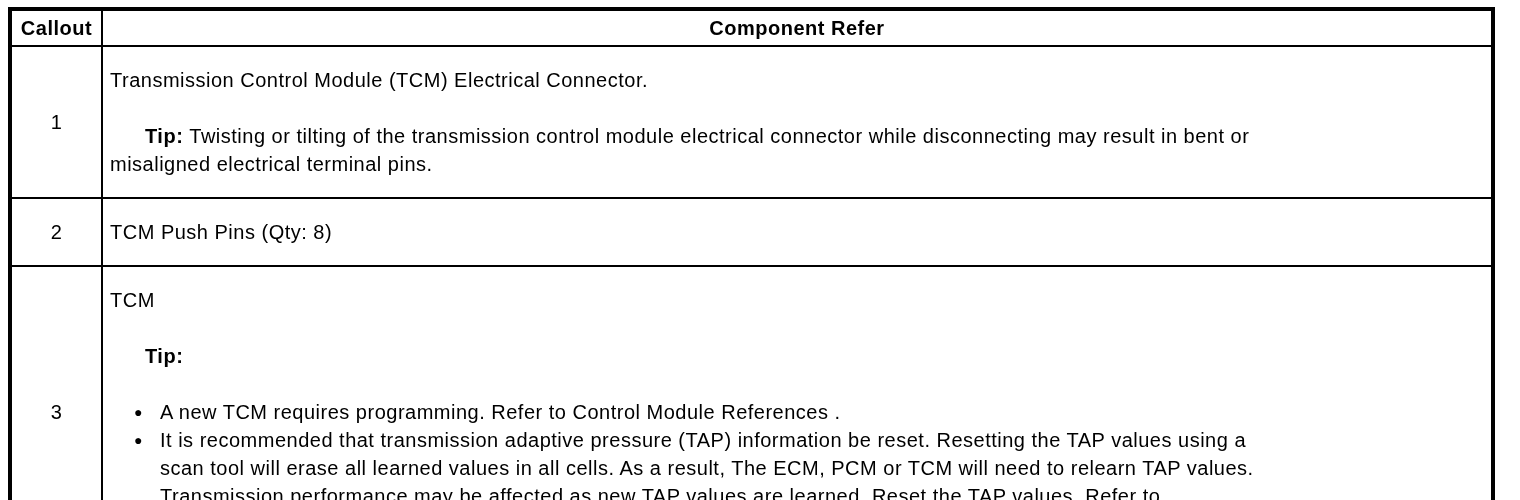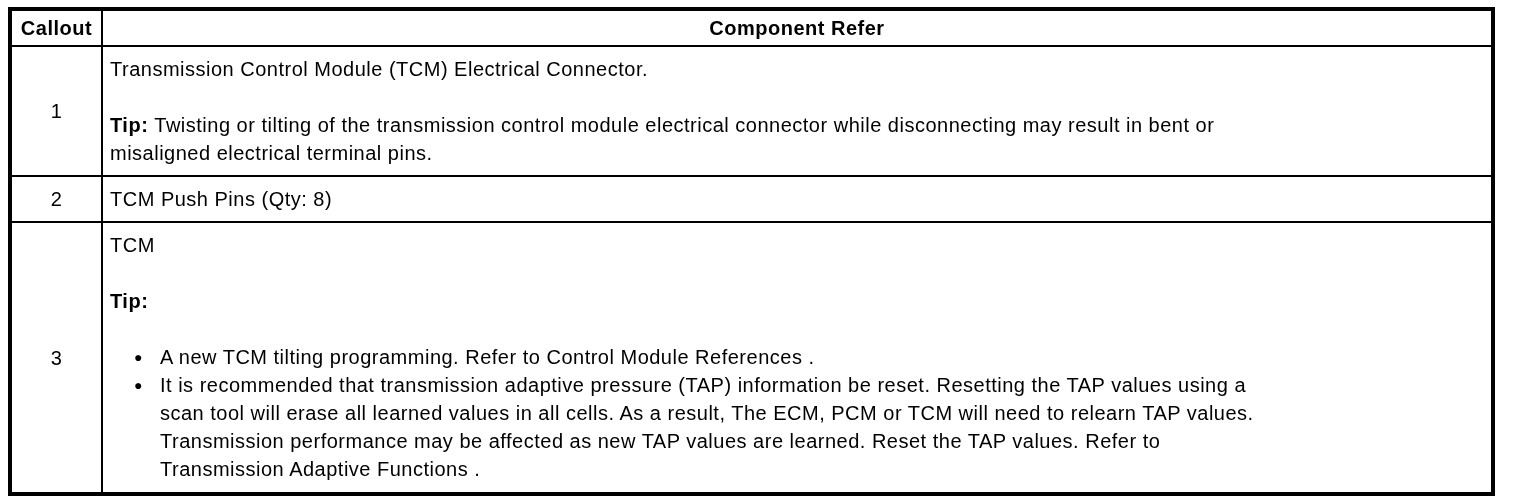--- a/index.html
+++ b/index.html
@@ -21,21 +21,21 @@
   table.component-table {
     border-collapse: collapse;
     table-layout: fixed;
     width: 1487px;
     background: #ffffff;
     border: 4px solid #000000;
   }
   .component-table th,
   .component-table td {
     border: 2px solid #000000;
-    padding: 8px 7px;
+    padding: 19px 7px;
     vertical-align: top;
     overflow: hidden;
   }
   .component-table th {
     font-weight: bold;
     text-align: center;
     vertical-align: middle;
     padding: 3px 4px;
   }
   col.callout-col { width: 92px; }
@@ -46,20 +46,21 @@
   td.callout-cell {
     text-align: center;
     vertical-align: middle;
   }
   tr.row-2 td { vertical-align: middle; }
   p { margin: 0; }
   .gap { margin-top: 28px; }
   .tip-label {
     font-weight: bold;
     margin-right: 6px;
+    margin-left: 35px;
   }
   .pre { white-space: pre-line; margin-top: 10px; }
   .bullet-list { margin-top: 28px; }
   .bullet-row {
     display: flex;
     align-items: flex-start;
     padding-left: 24px;
   }
   .bullet-marker {
     width: 26px;
@@ -104,21 +105,21 @@
         </td>
       </tr>
       <tr class="row-3">
         <td class="callout-cell">3</td>
         <td>
           <p>TCM</p>
           <p class="gap"><span class="tip-label">Tip:</span></p>
           <div class="bullet-list">
             <div class="bullet-row">
               <span class="bullet-marker">●</span>
-              <span class="bullet-text">A new TCM tilting programming. Refer to Control Module References .</span>
+              <span class="bullet-text">A new TCM requires programming. Refer to Control Module References .</span>
             </div>
             <div class="bullet-row">
               <span class="bullet-marker">●</span>
               <span class="bullet-text">It is recommended that transmission adaptive pressure (TAP) information be reset. Resetting the TAP values using a
 scan tool will erase all learned values in all cells. As a result, The ECM, PCM or TCM will need to relearn TAP values.
 Transmission performance may be affected as new TAP values are learned. Reset the TAP values. Refer to
 Transmission Adaptive Functions .</span>
             </div>
           </div>
         </td>

